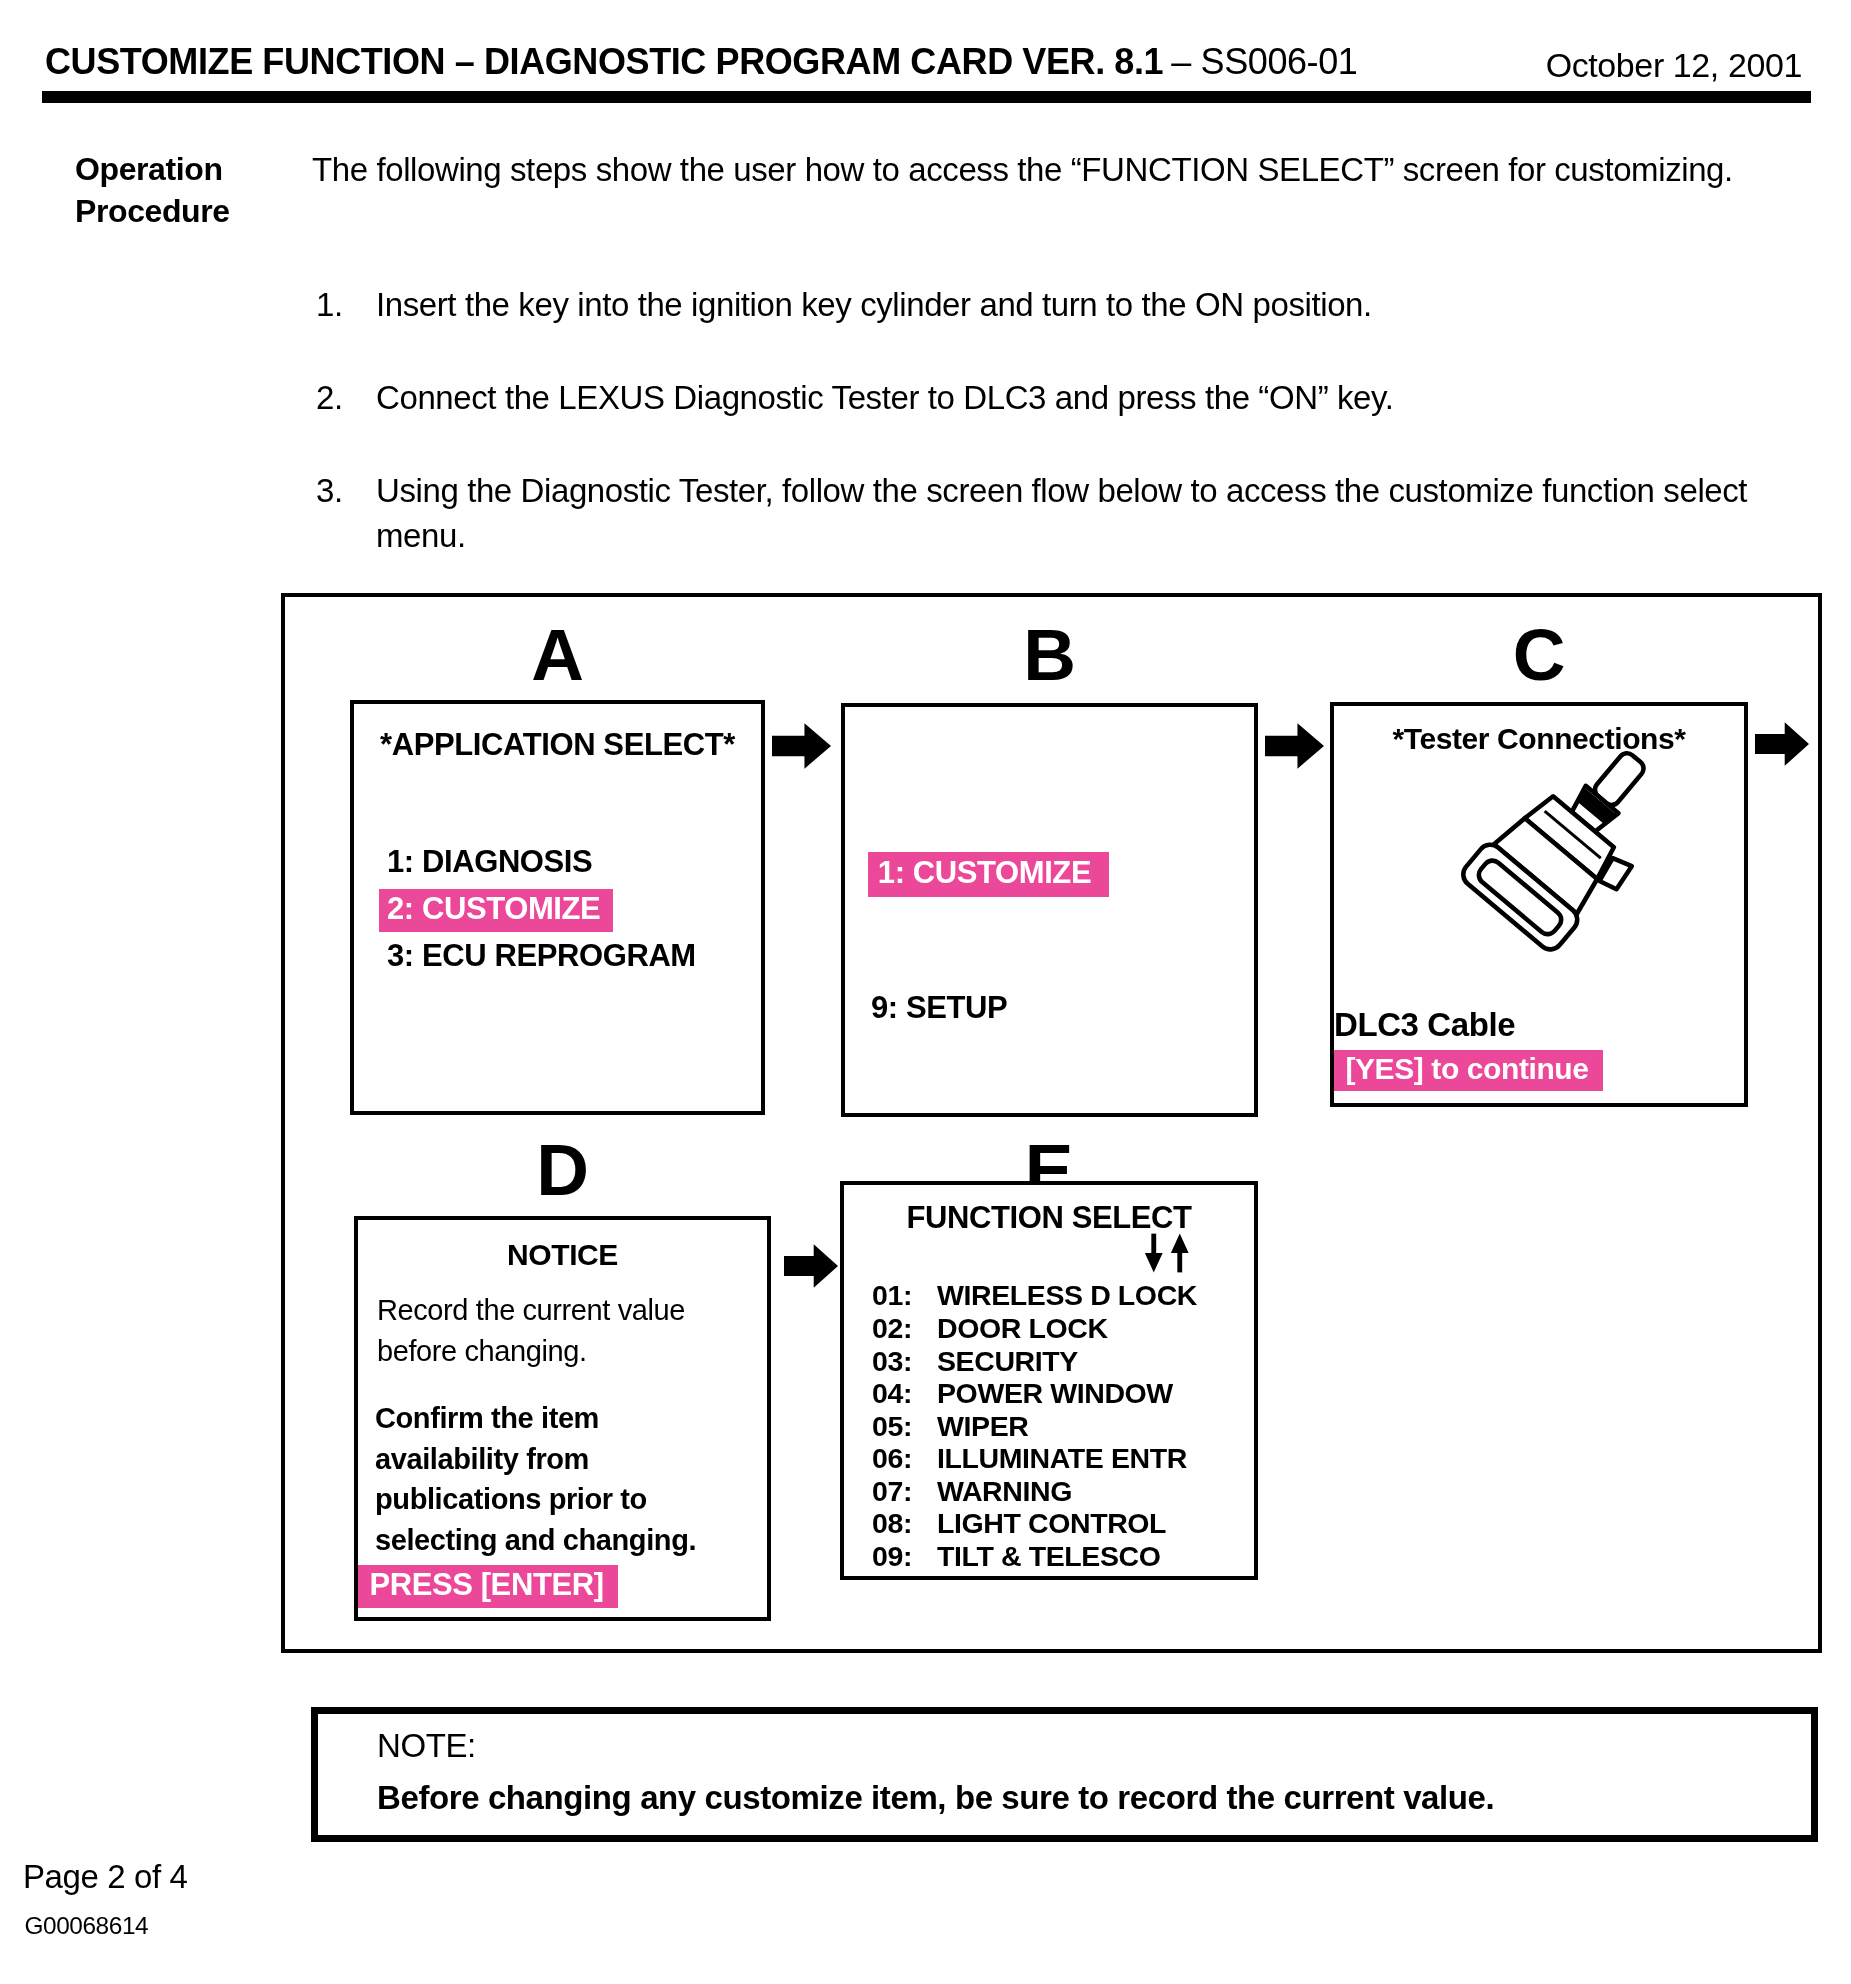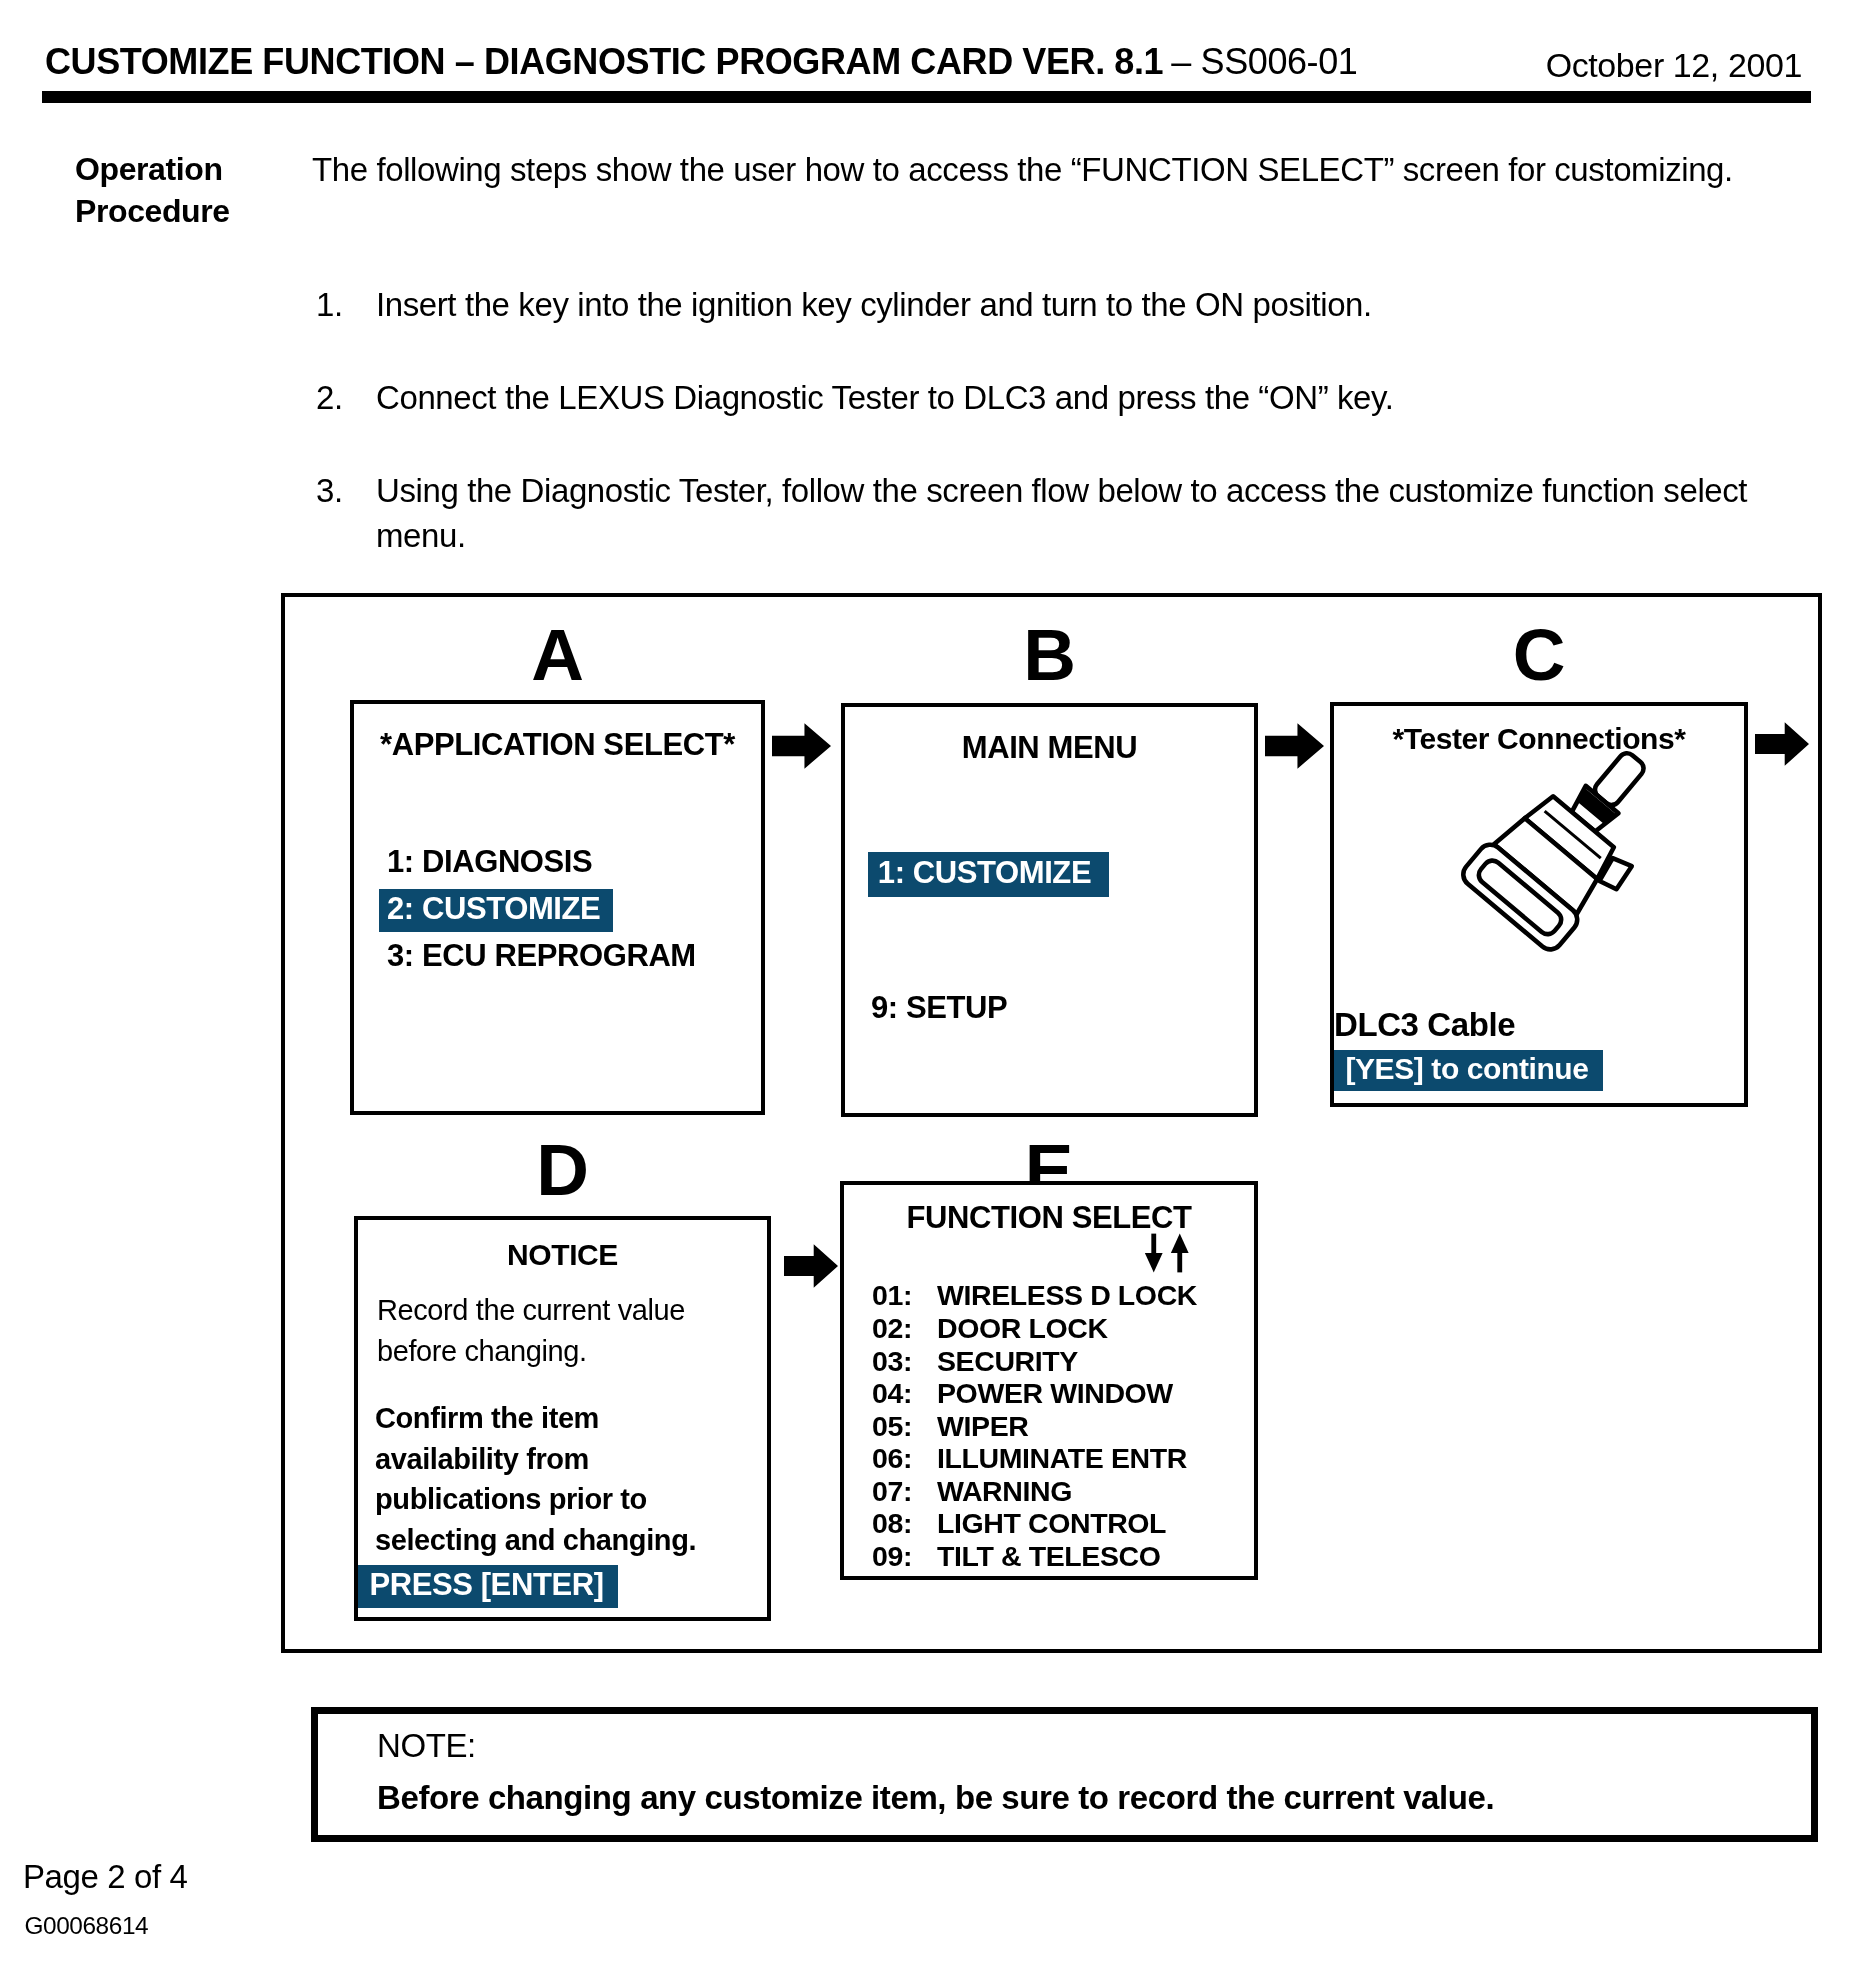--- a/index.html
+++ b/index.html
@@ -28,21 +28,21 @@
   .step{font-size:33px;line-height:1.36;}
   .step .num{position:absolute;left:316px;width:50px;}
   .step .txt{position:absolute;left:376px;width:1409px;}
 
   
   .flow{left:281px;top:593px;width:1541px;height:1060px;border:4.9px solid #000;box-sizing:border-box;}
   .flow-label{position:absolute;text-align:center;font-size:73px;font-weight:bold;line-height:1;}
   .screen{position:absolute;border:4.9px solid #000;box-sizing:border-box;background:#fff;}
   .scr-title{position:absolute;left:0;width:100%;text-align:center;font-weight:bold;font-size:31px;}
   .menu-item{position:absolute;font-weight:bold;font-size:31px;white-space:nowrap;}
-  .inv{background:#0c4a6e;color:#fff;display:inline-block;padding:2.4px 13px 4.9px 8.1px;}
+  .inv{background:#ec4899;color:#fff;display:inline-block;padding:2.4px 13px 4.9px 8.1px;}
   .center-line{position:absolute;left:0;width:100%;text-align:left;}
 
   
   .barrow{position:absolute;background:#000;
     clip-path:polygon(0% 31%, 55% 31%, 55% 8%, 100% 50%, 55% 92%, 55% 69%, 0% 69%);}
 
   
   .e-item{position:absolute;font-weight:bold;font-size:28.5px;white-space:nowrap;display:flex;}
   .e-item .enum{width:65px;}
 
@@ -97,21 +97,20 @@
     <div class="screen" style="left:65px;top:103px;width:415px;height:415px">
       <div class="scr-title" style="top:23px">*APPLICATION SELECT*</div>
       <div class="menu-item" style="left:33px;top:140px">1: DIAGNOSIS</div>
       <div class="menu-item" style="left:33px;top:185px"><span class="inv" style="position:relative;left:-8.1px">2: CUSTOMIZE</span></div>
       <div class="menu-item" style="left:33px;top:234px">3: ECU REPROGRAM</div>
     </div>
 
     <div class="barrow" style="left:487px;top:122px;width:59px;height:54px"></div>
 
     <div class="screen" style="left:556px;top:106px;width:417px;height:414px">
-      <div class="scr-title" style="top:23px">MAIN MENU</div>
       <div class="menu-item" style="left:23px;top:145px"><span class="inv" style="padding:3.3px 18px 5.7px 9.8px">1: CUSTOMIZE</span></div>
       <div class="menu-item" style="left:26px;top:283px">9: SETUP</div>
     </div>
 
     <div class="barrow" style="left:980px;top:122px;width:59px;height:54px"></div>
 
     <div class="screen" style="left:1045px;top:105px;width:418px;height:405px">
       <div class="scr-title" style="top:16.3px;font-size:30px">*Tester Connections*</div>
       <div style="position:absolute;left:50%;top:42px;transform:translateX(-50%)">
         <svg viewBox="0 0 320 320" width="244" height="244" aria-hidden="true">

